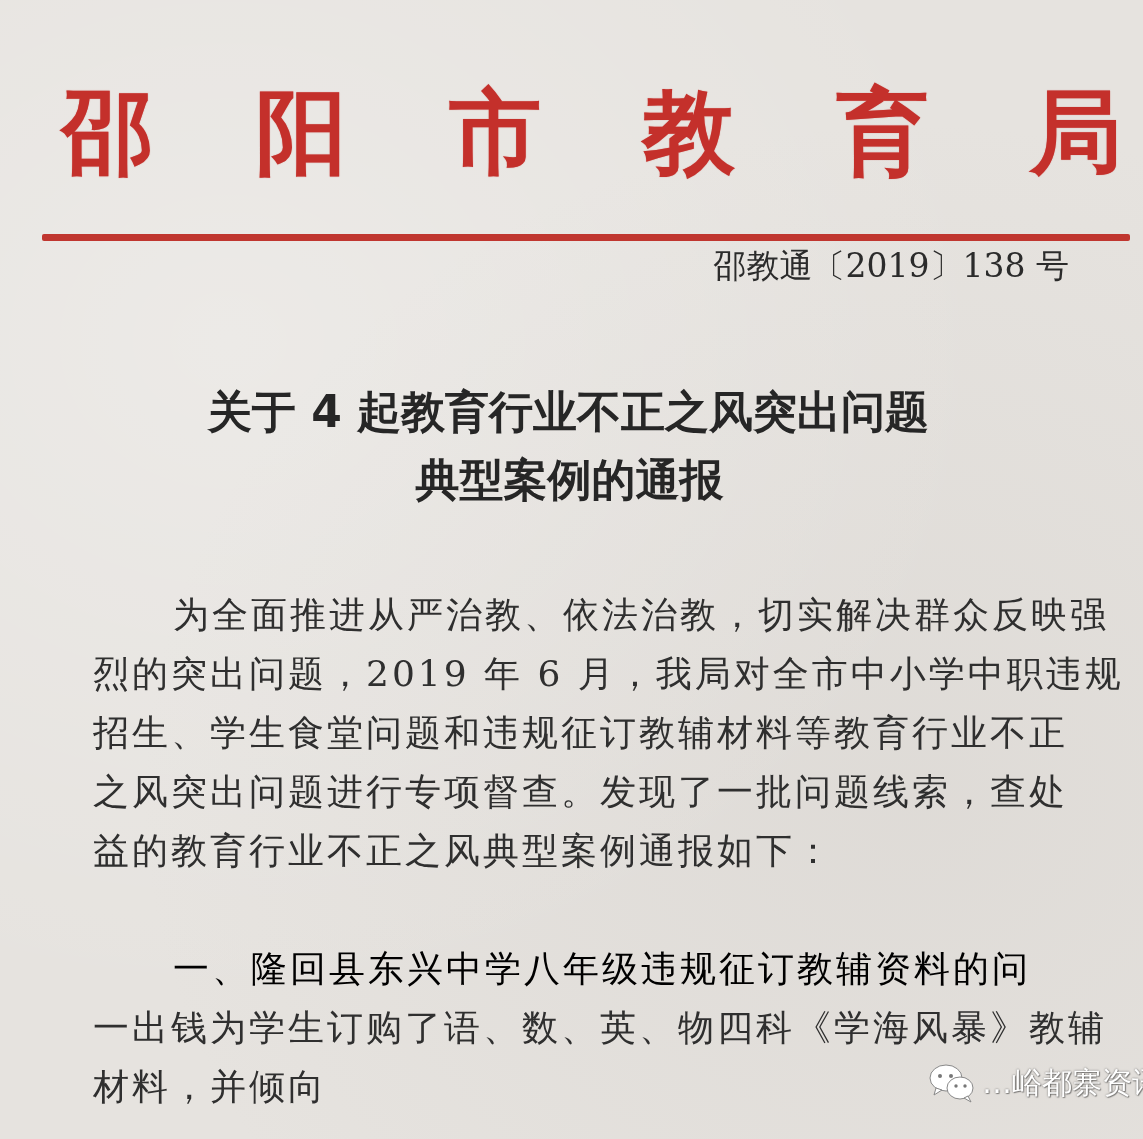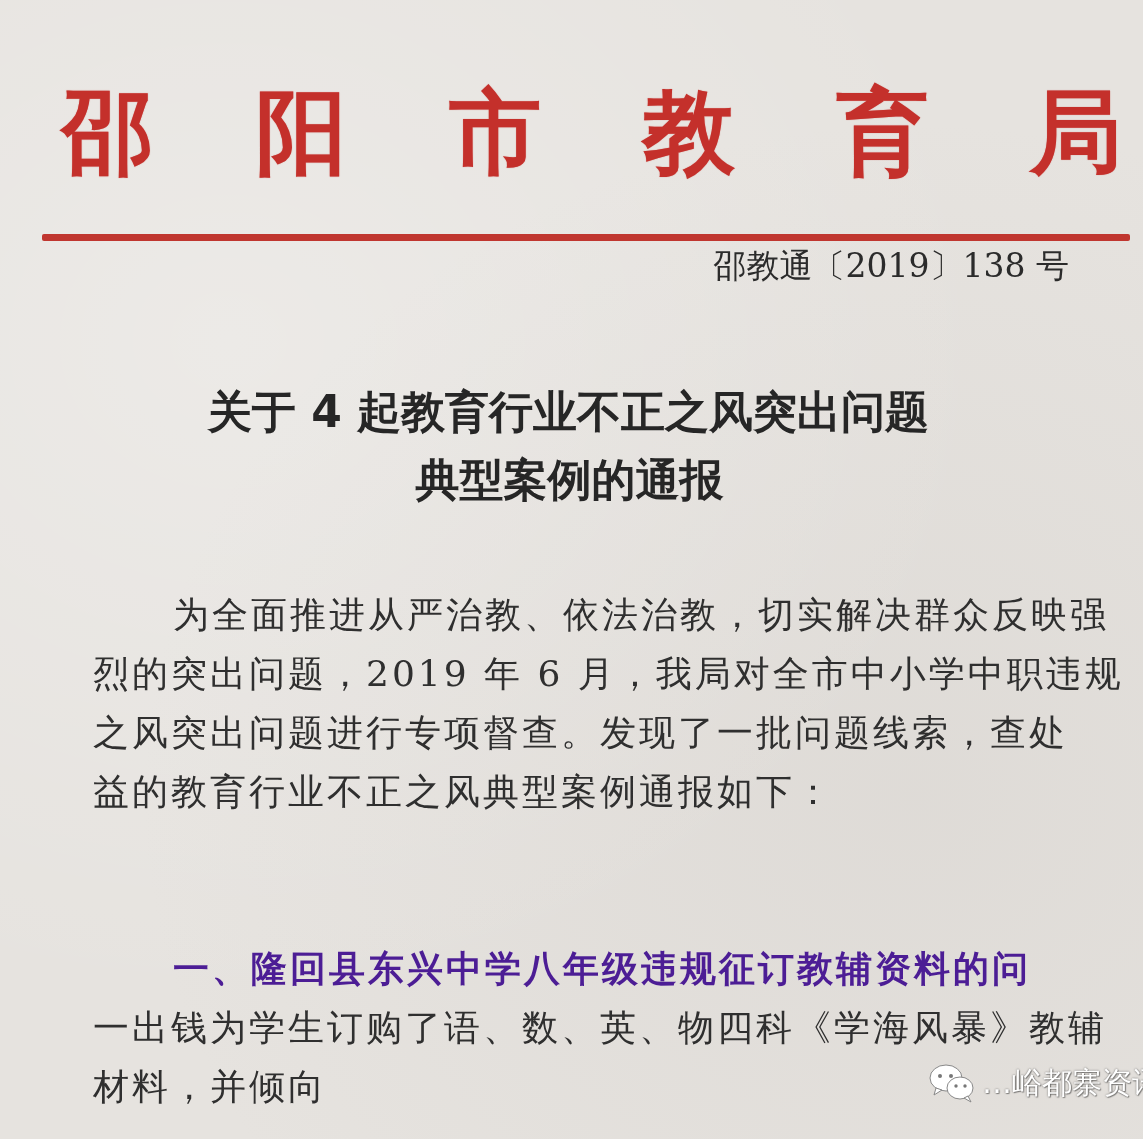--- a/index.html
+++ b/index.html
@@ -84,22 +84,22 @@
       margin-left: 20px;
     }
     .line {
       display: block;
       white-space: nowrap;
       height: 59px;
     }
     .indent { padding-left: 80px; }
     .bold {
       font-family: "DejaVu Sans", sans-serif;
-      font-weight: bold;
-      color: #4c1d95;
+      font-weight: normal;
+      color: #000000;
     }
     .watermark {
       position: absolute;
       left: 928px;
       top: 1062px;
       display: flex;
       align-items: center;
       gap: 6px;
       color: #ffffff;
       text-shadow: 0 0 2px rgba(0,0,0,0.55), 1px 1px 1px rgba(0,0,0,0.35);
@@ -130,20 +130,21 @@
   <div class="red-rule"></div>
 
   <div class="doc-number">邵教通〔2019〕138 号</div>
 
   <div class="title title-1">关于 4 起教育行业不正之风突出问题</div>
   <div class="title title-2">典型案例的通报</div>
 
   <div class="body-text" style="top:585px;">
     <span class="line indent">为全面推进从严治教、依法治教，切实解决群众反映强</span>
     <span class="line">烈的突出问题，2019 年 6 月，我局对全市中小学中职违规</span>
+    <span class="line">招生、学生食堂问题和违规征订教辅材料等教育行业不正</span>
     <span class="line">之风突出问题进行专项督查。发现了一批问题线索，查处</span>
     <span class="line">益的教育行业不正之风典型案例通报如下：</span>
   </div>
 
   <div class="body-text" style="top:939px;">
     <span class="line indent bold">一、隆回县东兴中学八年级违规征订教辅资料的问</span>
     <span class="line">一出钱为学生订购了语、数、英、物四科《学海风暴》教辅</span>
     <span class="line">材料，并倾向</span>
   </div>
 

